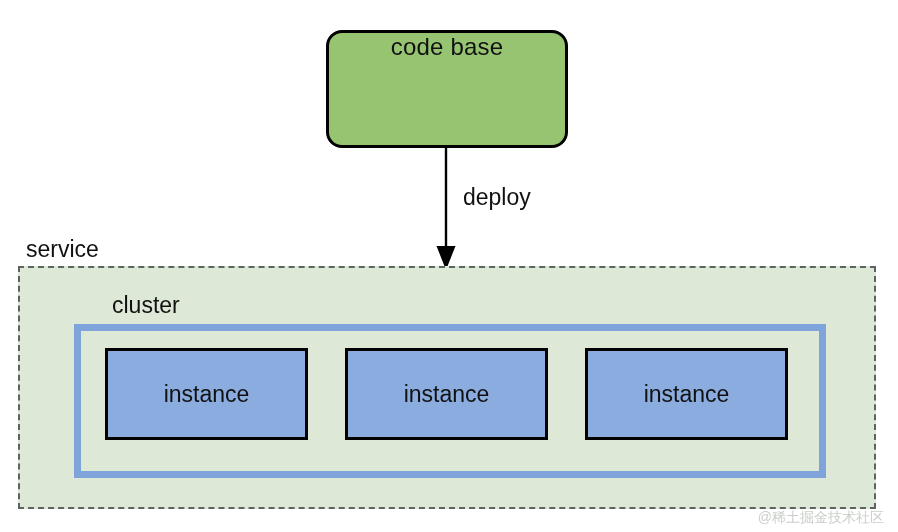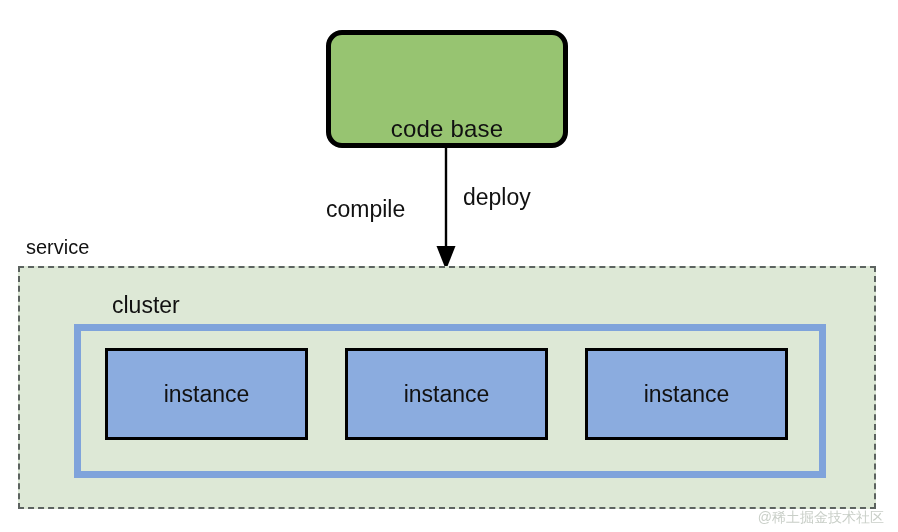--- a/index.html
+++ b/index.html
@@ -19,25 +19,25 @@
   }
 
   
   .codebase-box {
     position: absolute;
     left: 326px;
     top: 30px;
     width: 242px;
     height: 118px;
     background: #97C471;
-    border: 5px solid #000000;
+    border: 3px solid #000000;
     border-radius: 16px;
     box-sizing: border-box;
     display: flex;
-    align-items: flex-end;
+    align-items: flex-start;
     justify-content: center;
   }
   .codebase-label {
     font-size: 24px;
     color: #111111;
     letter-spacing: 0.2px;
   }
 
   
   .arrow-svg {
@@ -55,21 +55,21 @@
     white-space: nowrap;
   }
   .edge-label.compile { left: 326px; top: 196px; }
   .edge-label.deploy  { left: 463px; top: 184px; }
 
   
   .service-label {
     position: absolute;
     left: 26px;
     top: 236px;
-    font-size: 20px;
+    font-size: 23px;
     color: #111111;
   }
   .service-box {
     position: absolute;
     left: 18px;
     top: 266px;
     width: 858px;
     height: 243px;
     background: #DDE8D6;
     border: 2px dashed #5C6360;
@@ -134,21 +134,20 @@
 
   <div class="codebase-box">
     <span class="codebase-label">code base</span>
   </div>
 
   <svg class="arrow-svg" viewBox="0 0 44 126">
     <line x1="22" y1="0" x2="22" y2="106" stroke="#000000" stroke-width="2.4"></line>
     <polygon points="22,124 12.5,100 31.5,100" fill="#000000"></polygon>
   </svg>
 
-  <span class="edge-label compile">compile</span>
   <span class="edge-label deploy">deploy</span>
 
   <span class="service-label">service</span>
   <div class="service-box"></div>
 
   <span class="cluster-label">cluster</span>
   <div class="cluster-box"></div>
 
   <div class="instance-box i0">
     <span class="instance-label">instance</span>

